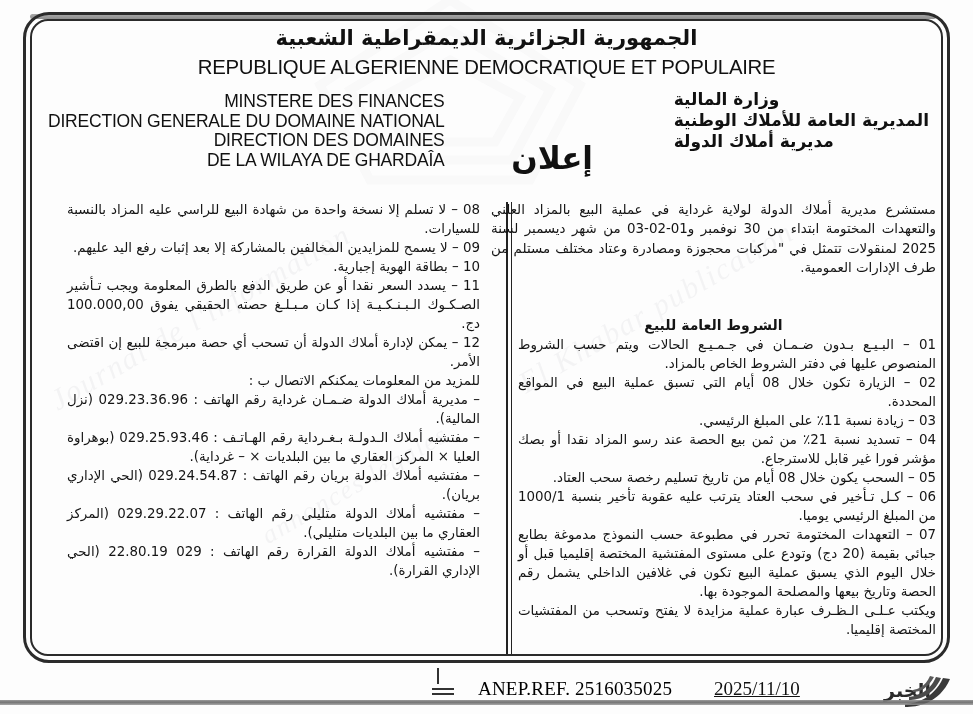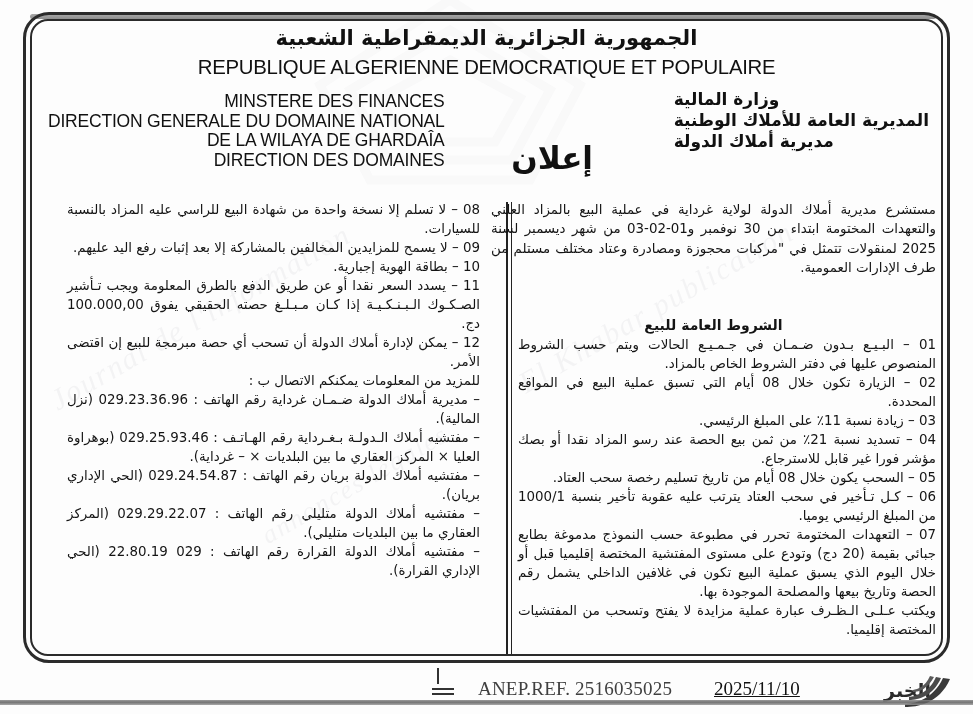--- a/index.html
+++ b/index.html
@@ -212,21 +212,21 @@
     height: 2px;
     background: #333;
     margin-bottom: 3px;
   }
   .anep-ref {
     position: absolute;
     left: 478px;
     top: 12px;
     font-family: "Liberation Serif", serif;
     font-size: 19px;
-    color: #404040;
+    color: #000000;
     letter-spacing: 0.2px;
     white-space: nowrap;
   }
   .anep-date {
     position: absolute;
     left: 714px;
     top: 12px;
     font-family: "Liberation Serif", serif;
     font-size: 19px;
     color: #111;
@@ -297,22 +297,22 @@
 
 <div class="header-band">
   <div class="hdr-ar">الجمهورية الجزائرية الديمقراطية الشعبية</div>
   <div class="hdr-fr">REPUBLIQUE ALGERIENNE DEMOCRATIQUE ET POPULAIRE</div>
 </div>
 
 <div class="masthead">
   <div class="ministry-fr">
     <div>MINSTERE DES FINANCES</div>
     <div>DIRECTION GENERALE DU DOMAINE NATIONAL</div>
+    <div>DIRECTION DES DOMAINES</div>
     <div>DE LA WILAYA DE GHARDAÎA</div>
-    <div>DIRECTION DES DOMAINES</div>
   </div>
   <div class="ministry-ar">
     <div>وزارة المالية</div>
     <div>المديرية العامة للأملاك الوطنية</div>
     <div>مديرية أملاك الدولة</div>
   </div>
   <div class="annonce-title">إعلان</div>
 </div>
 
 <div class="columns">

